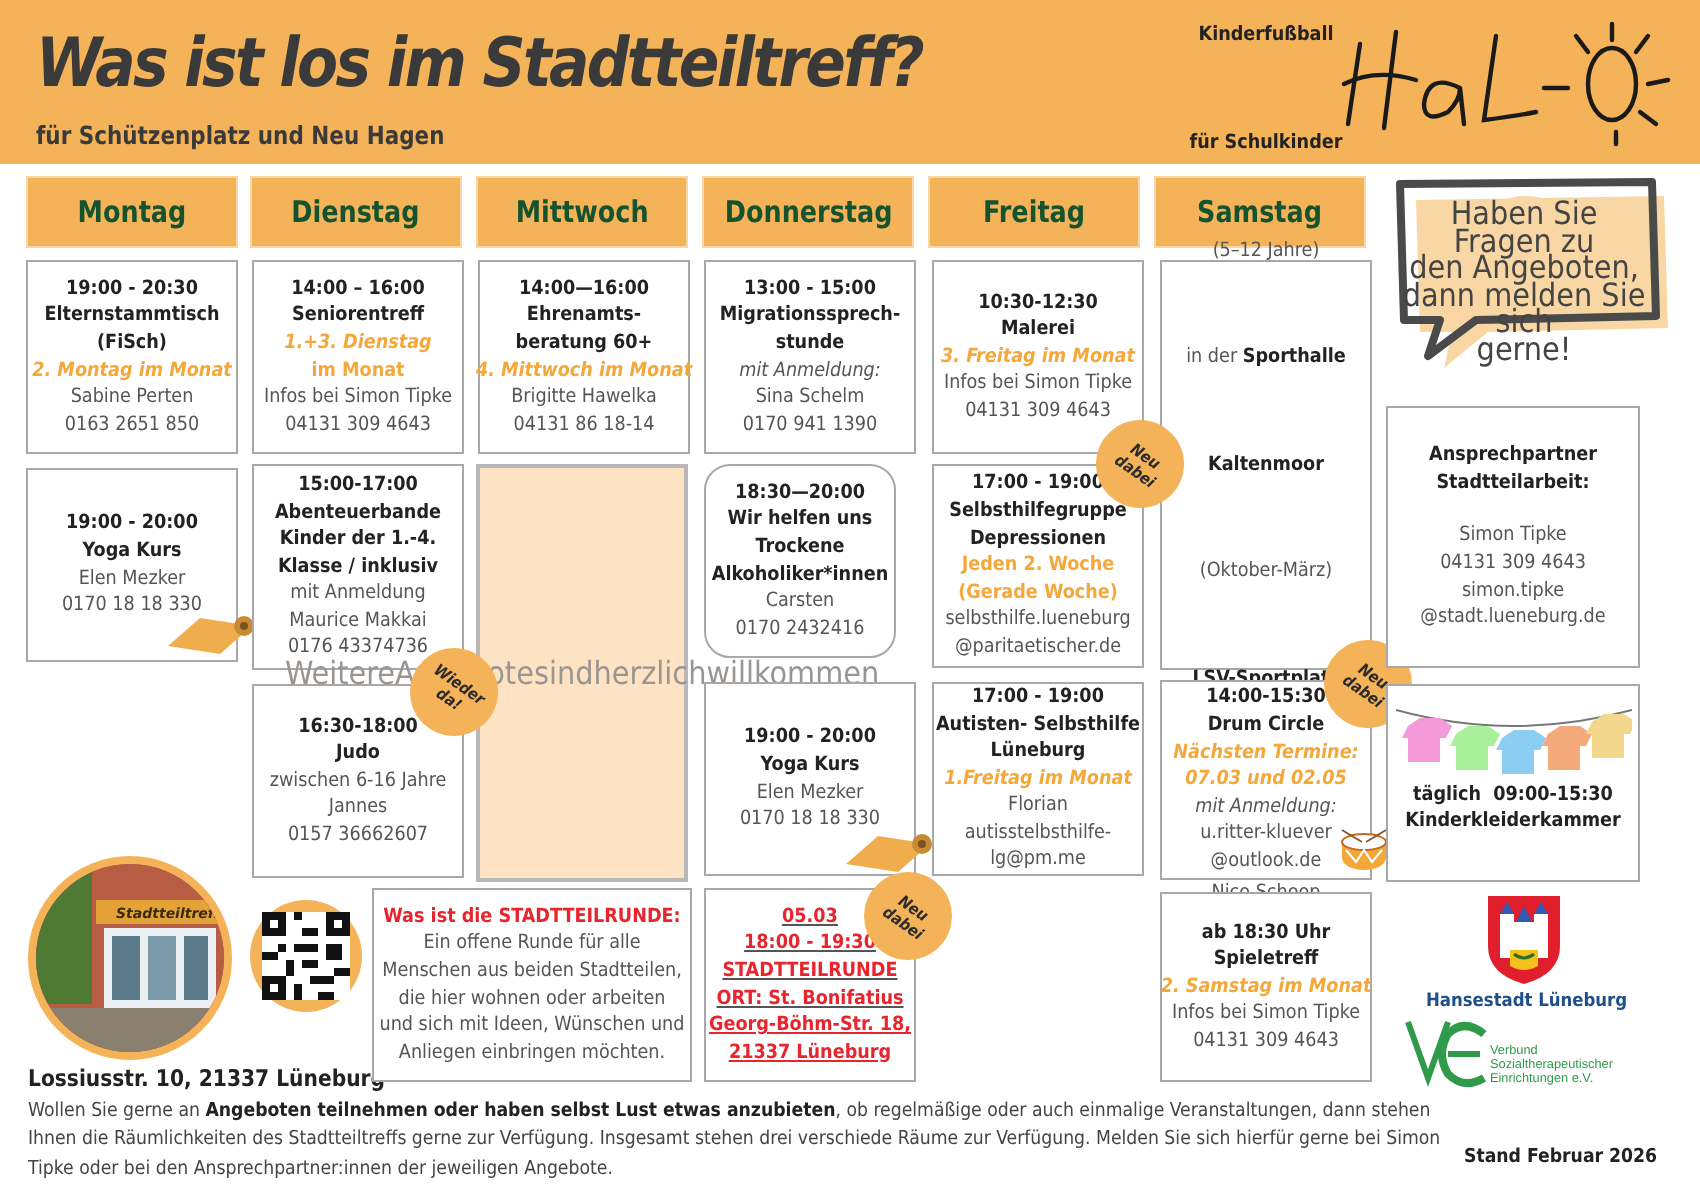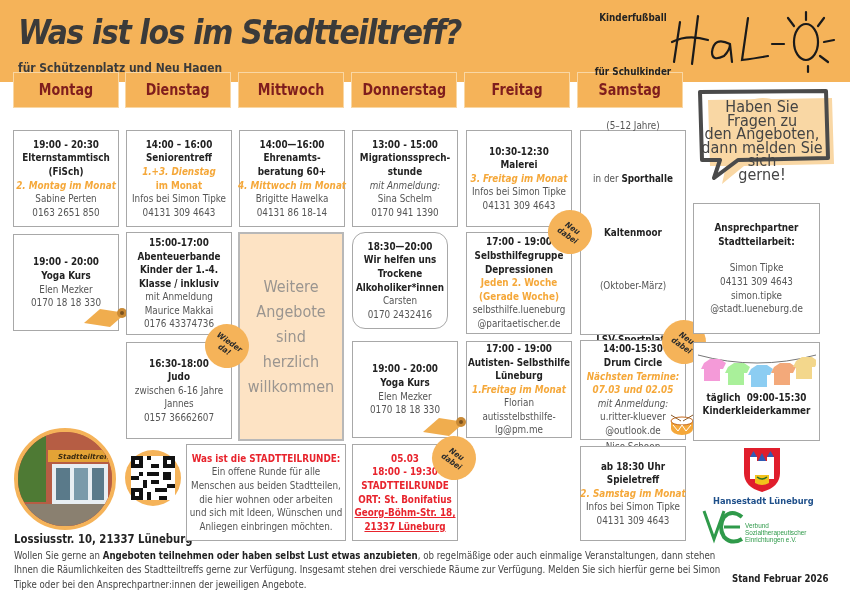--- a/index.html
+++ b/index.html
@@ -3,34 +3,34 @@
 <meta charset="utf-8">
 <style>
   * { box-sizing: border-box; margin: 0; padding: 0; }
   html, body { width: 850px; height: 601px; background: #ffffff; overflow: hidden; }
   body { font-family: "DejaVu Sans Condensed", "DejaVu Sans", "Liberation Sans", sans-serif; color: #3a3a3a; position: relative; }
   .header { position: absolute; left: 0; top: 0; width: 850px; height: 82px; background: #f5b359; }
   .title { position: absolute; left: 18px; top: 12px; font-family: "DejaVu Sans", sans-serif; font-weight: bold; font-style: italic; font-size: 34px; color: #3a3a3a; letter-spacing: -1.5px; transform: scaleX(0.88); transform-origin: left top; white-space: nowrap; }
   .subtitle { position: absolute; left: 18px; top: 60px; font-family: "DejaVu Sans", sans-serif; font-weight: bold; font-size: 12.5px; color: #3a3a3a; transform: scaleX(0.86); transform-origin: left top; white-space: nowrap; }
   .logo { position: absolute; left: 668px; top: 4px; width: 180px; height: 70px; }
 
-  .day { position: absolute; top: 72px; height: 36px; background: #f5b359; border: 1px solid #f9d7a4; display: flex; align-items: center; justify-content: center; font-weight: bold; font-size: 15px; color: #7f1d1d; font-family: "DejaVu Sans", sans-serif; }
+  .day { position: absolute; top: 88px; height: 36px; background: #f5b359; border: 1px solid #f9d7a4; display: flex; align-items: center; justify-content: center; font-weight: bold; font-size: 15px; color: #14532d; font-family: "DejaVu Sans", sans-serif; }
   .day span { display: inline-block; transform: scaleX(0.85); }
 
   .card { position: absolute; background: #fff; border: 1.5px solid #a8a8a8; display: flex; flex-direction: column; align-items: center; justify-content: center; text-align: center; font-size: 9.8px; line-height: 13.6px; color: #555; overflow: visible; }
   .card .t { font-weight: bold; color: #222; }
   .card .b { font-weight: bold; color: #222; }
   .card .o { color: #f5a83a; font-style: italic; font-weight: bold; }
   .card .ob { color: #f5a83a; font-weight: bold; }
   .card .i { font-style: italic; }
   .card .r { color: #e8242d; font-weight: bold; }
   .card .ru { color: #e8242d; font-weight: bold; text-decoration: underline; }
   .card .line { white-space: nowrap; }
 
-  .weitere { position: absolute; left: 238px; top: 232px; width: 106px; height: 209px; background: #fde3c4; border: 2px solid #b8b8b8; display: flex; flex-direction: column; align-items: center; justify-content: center; font-size: 16px; line-height: 25px; color: #9a9590; text-align: center; }
+  .weitere { position: absolute; left: 238px; top: 232px; width: 106px; height: 209px; background: #fde3c4; border: 2px solid #b8b8b8; display: flex; flex-direction: row; align-items: center; justify-content: center; font-size: 16px; line-height: 25px; color: #9a9590; text-align: center; }
 
   .badge { position: absolute; width: 44px; height: 44px; border-radius: 50%; background: #f5b359; display: flex; flex-direction: column; align-items: center; justify-content: center; font-size: 8px; line-height: 9px; font-weight: bold; font-style: italic; color: #2b2b2b; }
 
   .bubble { position: absolute; left: 694px; top: 88px; width: 140px; height: 96px; }
   .bubble-text { position: absolute; left: 700px; top: 100px; width: 124px; text-align: center; font-size: 16px; line-height: 13.6px; color: #444; }
 
   .circle-photo { position: absolute; left: 14px; top: 428px; width: 102px; height: 102px; border-radius: 50%; border: 4px solid #f5b359; overflow: hidden; background: #b65d44; }
   .qr-wrap { position: absolute; left: 125px; top: 450px; width: 56px; height: 56px; border-radius: 50%; background: #f5b359; display: flex; align-items: center; justify-content: center; }
   .address { position: absolute; left: 14px; top: 532px; font-weight: bold; font-size: 11.5px; color: #222; font-family: "DejaVu Sans", sans-serif; transform: scaleX(0.88); transform-origin: left top; white-space: nowrap; }
 
@@ -166,21 +166,21 @@
   <div class="t">19:00 - 20:00</div>
   <div class="b">Yoga Kurs</div>
   <div>Elen Mezker</div>
   <div>0170 18 18 330</div>
   <svg style="position:absolute;left:68px;top:72px;width:48px;height:24px;" viewBox="0 0 48 24">
     <polygon points="2,18 28,22 44,8 18,4" fill="#f0ad4e"></polygon>
     <circle cx="40" cy="8" r="5" fill="#c98a35"></circle>
       <circle cx="40" cy="8" r="2" fill="#7a5220"></circle>
   </svg>
 </div>
-<div class="card" style="left:352px;top:444px;width:106px;height:97px;">
+<div class="card" style="left:352px;top:444px;width:106px;height:97px;text-decoration:underline;">
   <div class="r">05.03</div>
   <div class="r">18:00 - 19:30</div>
   <div class="r">STADTTEILRUNDE</div>
   <div class="r">ORT: St. Bonifatius</div>
   <div class="ru">Georg-Böhm-Str. 18,</div>
   <div class="ru">21337 Lüneburg</div>
 </div>
 
 <div class="card" style="left:466px;top:130px;width:106px;height:97px;">
   <div class="t">10:30-12:30</div>

